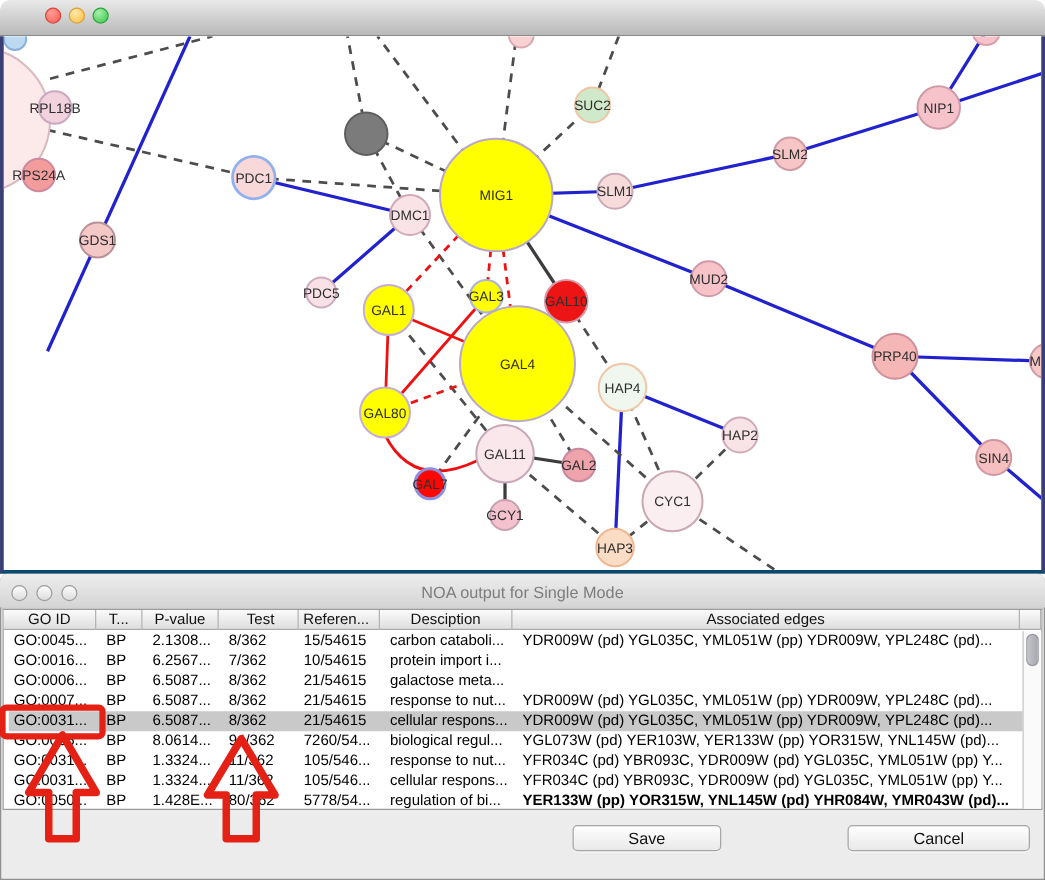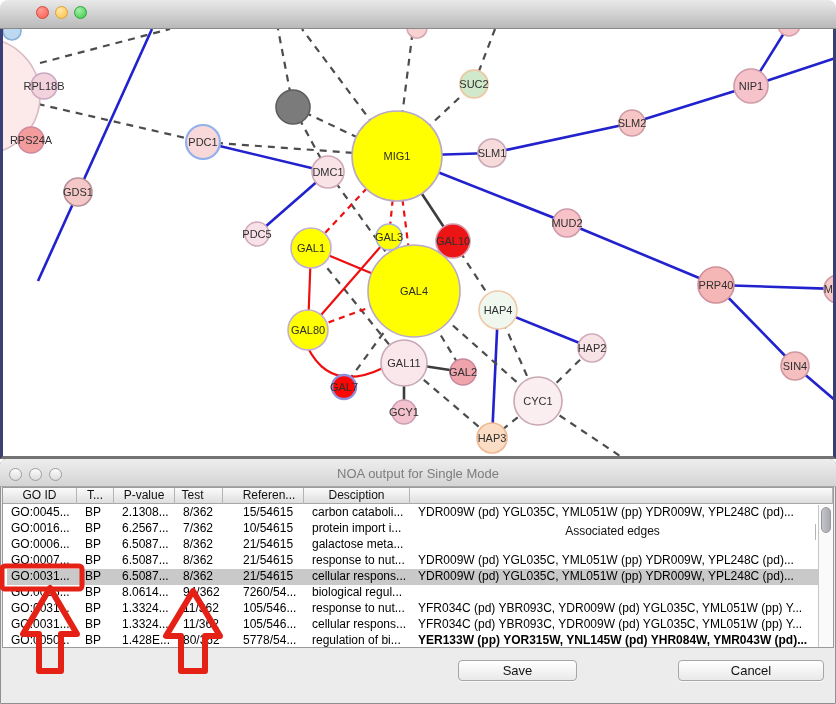--- a/index.html
+++ b/index.html
@@ -10,21 +10,21 @@
   .tb1{position:absolute;top:0;left:0;width:836px;height:29px;box-sizing:border-box;
        background:linear-gradient(#e9e9e9,#b9b9b9);border-bottom:1px solid #8a8a8a;
        border-radius:8px 8px 0 0;}
   .t-title{position:absolute;left:0;width:100%;text-align:center;font-size:13px;color:#2d2d2d;top:7px;}
   .light{position:absolute;width:13px;height:13px;border-radius:50%;top:6px;box-sizing:border-box;}
   .l-red{left:36px;background:radial-gradient(circle at 35% 30%,#ff9d95,#f95b50);border:1px solid #d8453d;}
   .l-yel{left:55px;background:radial-gradient(circle at 35% 30%,#ffe9a8,#fdbc40);border:1px solid #d9a23a;}
   .l-grn{left:74px;background:radial-gradient(circle at 35% 30%,#a8efa8,#34c749);border:1px solid #2aa63a;}
   .canvas{position:absolute;top:29px;left:0;width:836px;height:430px;box-sizing:border-box;
           background:#fff;border-left:3px solid #3a4075;border-right:3px solid #3a4075;
-          border-bottom:3px solid #737373;overflow:hidden;}
+          border-bottom:3px solid #0c4a6e;overflow:hidden;}
   .canvas svg{display:block;}
   .e-blue{stroke:#2121cd;stroke-width:2.6;fill:none;}
   .e-dash{stroke:#4c4c4c;stroke-width:2.2;stroke-dasharray:7 6;fill:none;}
   .e-red{stroke:#ee1010;stroke-width:2.2;fill:none;}
   .e-reddash{stroke:#ee1010;stroke-width:2.2;stroke-dasharray:6 5;fill:none;}
   .e-dark{stroke:#3c3c3c;stroke-width:2.6;fill:none;}
   .node-label{font-size:11px;fill:#2f2f2f;text-anchor:middle;}
 
   
   .noa{position:absolute;top:459px;left:0;width:836px;height:245px;box-sizing:border-box;
@@ -189,24 +189,24 @@
 <div class="glight" style="left:9px"></div>
 <div class="glight" style="left:29px"></div>
 <div class="glight" style="left:49px"></div>
 <div class="n-title">NOA output for Single Mode</div>
 
 <div class="tbl">
   <div class="thead">
       <div class="th" style="left: 0px; width: 74px;">GO ID</div>
       <div class="th" style="left: 74px; width: 37px;">T...</div>
       <div class="th" style="left: 111px; width: 61px;">P-value</div>
-      <div class="th" style="left: 160px; width: 60px;">Test</div>
+      <div class="th" style="left: 176px; width: 60px;">Test</div>
       <div class="th" style="left: 232px; width: 69px;">Referen...</div>
       <div class="th" style="left: 301px; width: 106px;">Desciption</div>
-      <div class="th" style="left: 407px; width: 406px; margin-top: 36px;">Associated edges</div>
+      <div class="th" style="left: 407px; width: 406px;">Associated edges</div>
       <div class="th" style="left: 813px; width: 17px;"></div>
     </div>
   <div id="tbody">
       <div class="trow" style="top: 17px;">
         <div class="td" style="left: 0px; width: 74px;">GO:0045...</div>
         <div class="td" style="left: 74px; width: 37px;">BP</div>
         <div class="td" style="left: 111px; width: 61px;">2.1308...</div>
         <div class="td" style="left: 172px; width: 60px;">8/362</div>
         <div class="td" style="left: 232px; width: 69px;">15/54615</div>
         <div class="td" style="left: 301px; width: 106px;">carbon cataboli...</div>
@@ -246,20 +246,21 @@
         <div class="td" style="left: 301px; width: 106px;">cellular respons...</div>
         <div class="td" style="left: 407px; width: 406px;">YDR009W (pd) YGL035C, YML051W (pp) YDR009W, YPL248C (pd)...</div>
       </div>
       <div class="trow" style="top: 97px;">
         <div class="td" style="left: 0px; width: 74px;">GO:0065...</div>
         <div class="td" style="left: 74px; width: 37px;">BP</div>
         <div class="td" style="left: 111px; width: 61px;">8.0614...</div>
         <div class="td" style="left: 172px; width: 60px;">94/362</div>
         <div class="td" style="left: 232px; width: 69px;">7260/54...</div>
         <div class="td" style="left: 301px; width: 106px;">biological regul...</div>
+        <div class="td" style="left: 407px; width: 406px;">YGL073W (pd) YER103W, YER133W (pp) YOR315W, YNL145W (pd)...</div>
       </div>
       <div class="trow" style="top: 113px;">
         <div class="td" style="left: 0px; width: 74px;">GO:0031...</div>
         <div class="td" style="left: 74px; width: 37px;">BP</div>
         <div class="td" style="left: 111px; width: 61px;">1.3324...</div>
         <div class="td" style="left: 172px; width: 60px;">11/362</div>
         <div class="td" style="left: 232px; width: 69px;">105/546...</div>
         <div class="td" style="left: 301px; width: 106px;">response to nut...</div>
         <div class="td" style="left: 407px; width: 406px;">YFR034C (pd) YBR093C, YDR009W (pd) YGL035C, YML051W (pp) Y...</div>
       </div>

